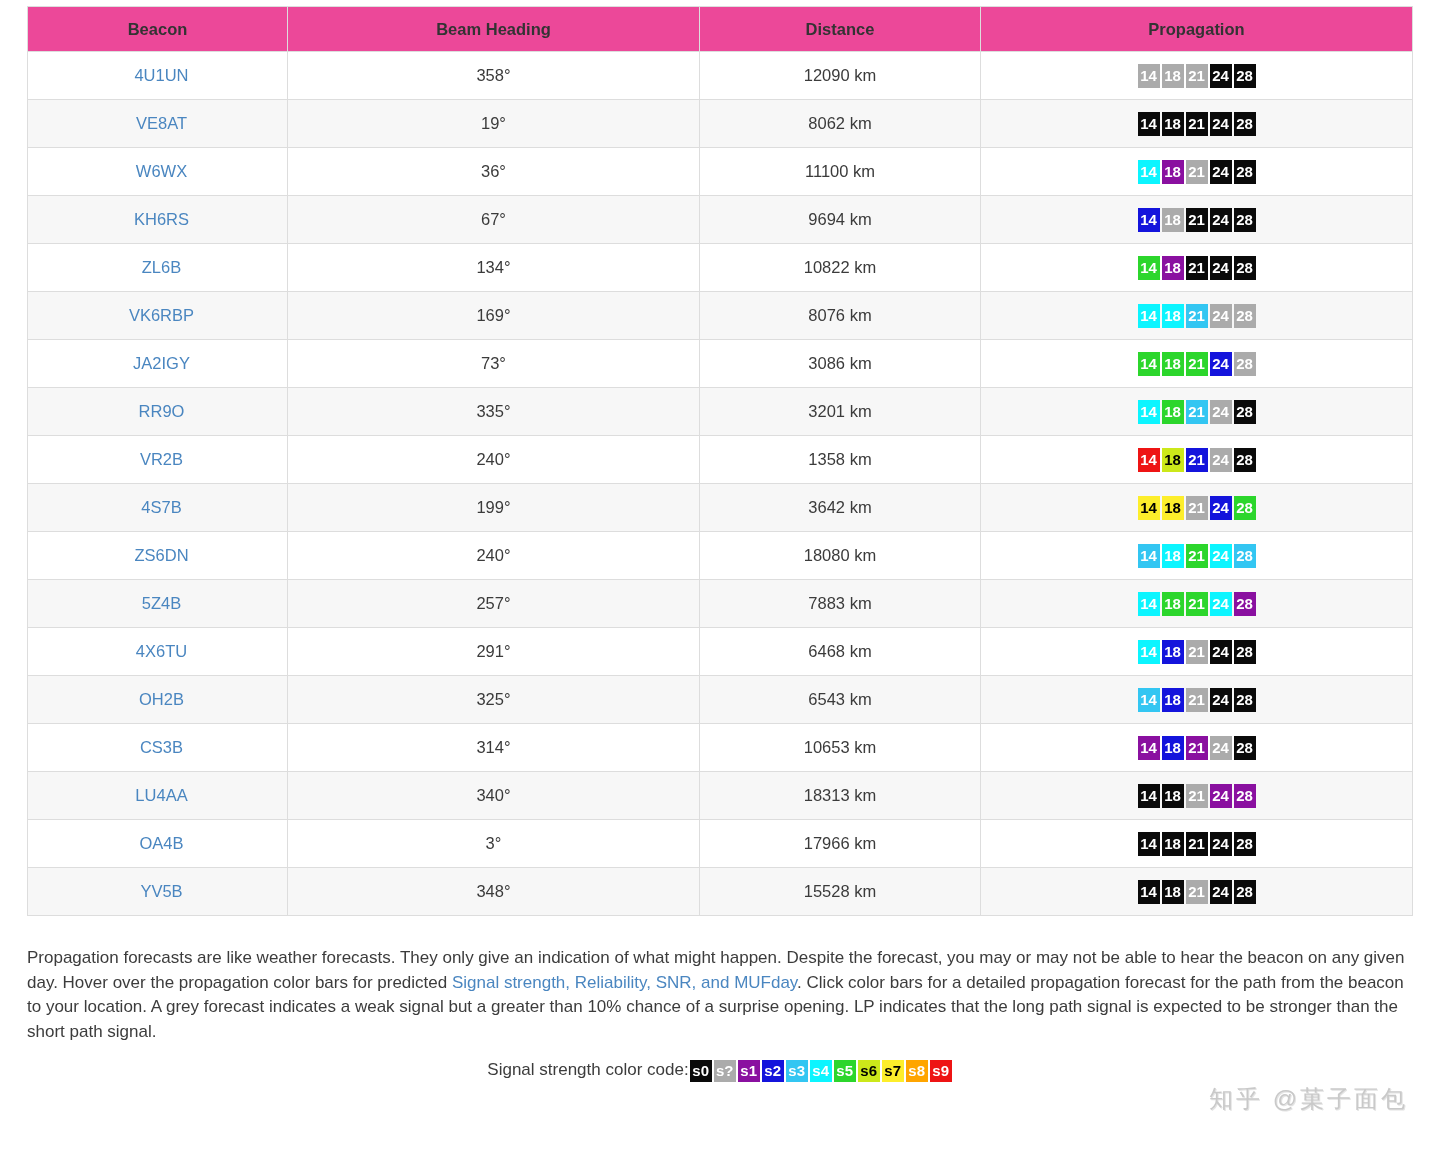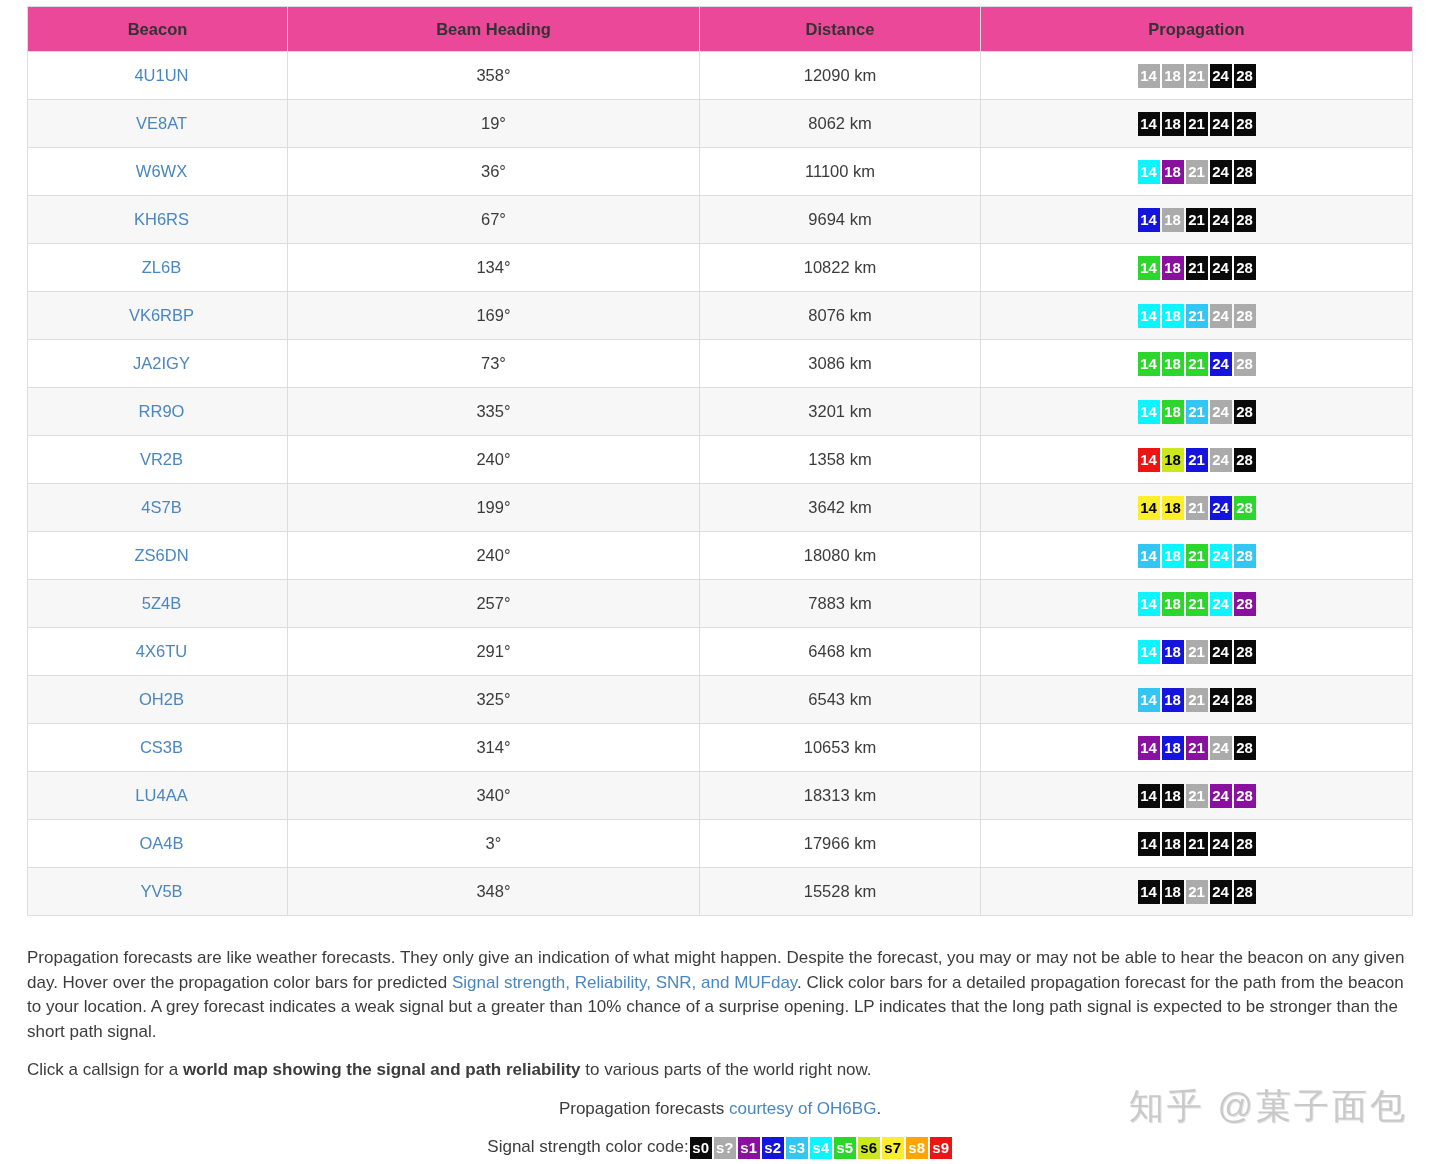--- a/index.html
+++ b/index.html
@@ -19,21 +19,21 @@
   .bars{display:inline-block;white-space:nowrap;}
   .chip{display:inline-block;width:22px;height:24px;line-height:24px;margin:0 1px;
         font-size:15px;font-weight:bold;text-align:center;vertical-align:middle;}
   .legend-chip{width:22px;height:22px;line-height:22px;}
   .footer{margin:30px 27px 16px 27px;font-size:17px;line-height:24.5px;color:#3c3c3c;}
   .footer p{margin:0 0 14px 0;}
   .centerline{text-align:center;margin:0 0 14px 0;}
   .bold{font-weight:bold;}
   .legend-line{text-align:center;font-size:17px;margin-top:6px;}
   .legend-label{vertical-align:middle;}
-  .watermark{position:absolute;top:1083px;right:32px;font-size:35px;color:#c9c9c9;
+  .watermark{position:absolute;top:1083px;right:32px;font-size:24px;color:#c9c9c9;
              letter-spacing:3px;text-shadow:1px 1px 0 #e4e4e4;white-space:nowrap;}
 </style>
 </head>
 <body>
 
 <div class="page">
 
   <table class="beacons">
     <colgroup>
       <col class="col-beacon">
@@ -173,21 +173,19 @@
       <td><a href="#" class="cslink">YV5B</a></td>
       <td>348°</td>
       <td>15528 km</td>
       <td><span class="bars"><span class="chip" style="background: rgb(10, 10, 10); color: rgb(255, 255, 255);">14</span><span class="chip" style="background: rgb(10, 10, 10); color: rgb(255, 255, 255);">18</span><span class="chip" style="background: rgb(171, 171, 171); color: rgb(255, 255, 255);">21</span><span class="chip" style="background: rgb(10, 10, 10); color: rgb(255, 255, 255);">24</span><span class="chip" style="background: rgb(10, 10, 10); color: rgb(255, 255, 255);">28</span></span></td>
     </tr>
   </tbody>
   </table>
 
   <div class="footer">
     <p><span>Propagation forecasts are like weather forecasts. They only give an indication of what might happen. Despite the forecast, you may or may not be able to hear the beacon on any given day. Hover over the propagation color bars for predicted </span><a href="#" class="textlink">Signal strength, Reliability, SNR, and MUFday</a><span>. Click color bars for a detailed propagation forecast for the path from the beacon to your location. A grey forecast indicates a weak signal but a greater than 10% chance of a surprise opening. LP indicates that the long path signal is expected to be stronger than the short path signal.</span></p>
-    <p><span>Click a callsign for a </span><span class="bold">world map showing the signal and path reliability</span><span> to various parts of the world right now.</span></p>
-    <p class="centerline"><span>Propagation forecasts </span><a href="#" class="textlink">courtesy of OH6BG</a><span>.</span></p>
     <div class="legend-line">
       <span class="legend-label">Signal strength color code:</span><span><span class="chip legend-chip" style="background: rgb(10, 10, 10); color: rgb(255, 255, 255);">s0</span><span class="chip legend-chip" style="background: rgb(171, 171, 171); color: rgb(255, 255, 255);">s?</span><span class="chip legend-chip" style="background: rgb(138, 16, 160); color: rgb(255, 255, 255);">s1</span><span class="chip legend-chip" style="background: rgb(20, 20, 220); color: rgb(255, 255, 255);">s2</span><span class="chip legend-chip" style="background: rgb(51, 198, 242); color: rgb(255, 255, 255);">s3</span><span class="chip legend-chip" style="background: rgb(12, 245, 255); color: rgb(255, 255, 255);">s4</span><span class="chip legend-chip" style="background: rgb(44, 214, 44); color: rgb(255, 255, 255);">s5</span><span class="chip legend-chip" style="background: rgb(204, 232, 26); color: rgb(0, 0, 0);">s6</span><span class="chip legend-chip" style="background: rgb(253, 238, 43); color: rgb(0, 0, 0);">s7</span><span class="chip legend-chip" style="background: rgb(255, 165, 0); color: rgb(255, 255, 255);">s8</span><span class="chip legend-chip" style="background: rgb(238, 20, 20); color: rgb(255, 255, 255);">s9</span></span>
     </div>
   </div>
 
   <div class="watermark">知乎 @菓子面包</div>
 </div>
 
 </body></html>

